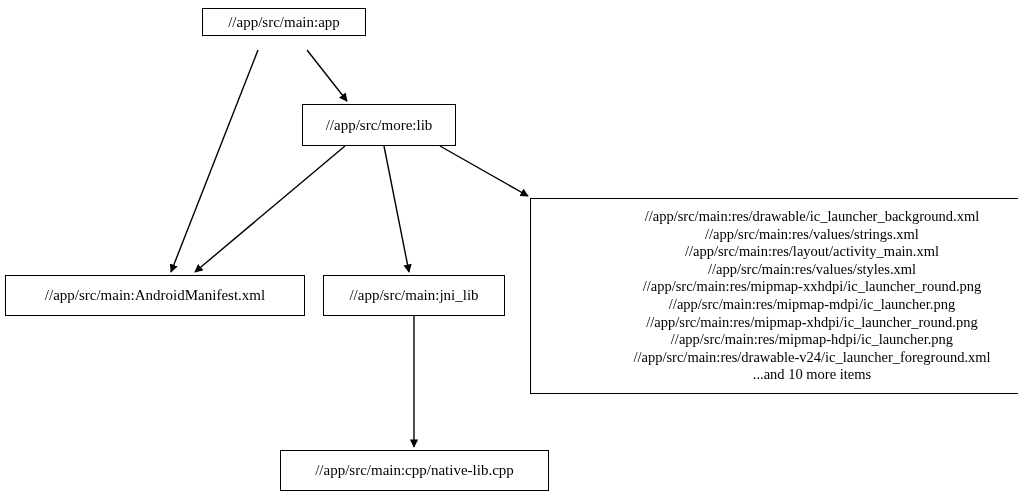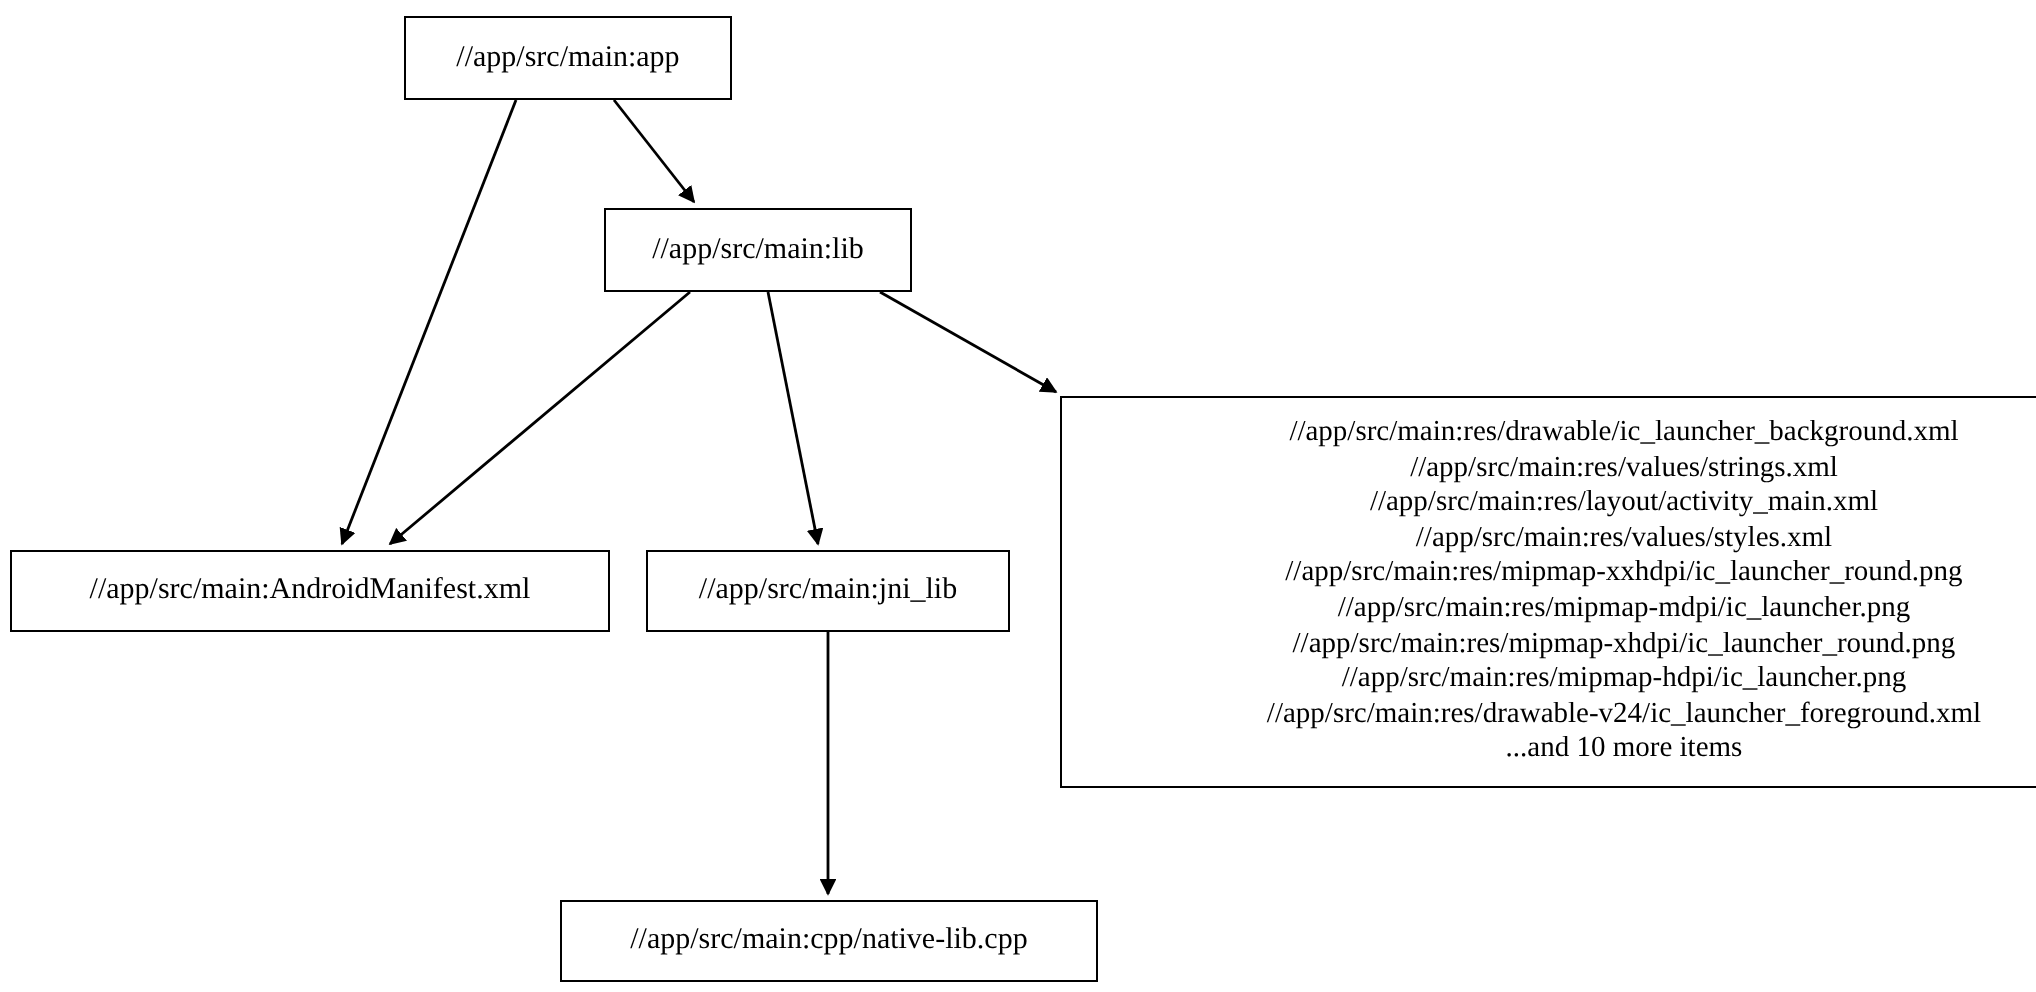--- a/index.html
+++ b/index.html
@@ -68,26 +68,26 @@
     <g id="edges-group" stroke="#000000" stroke-width="1.4" fill="none">
         <line x1="258" y1="50" x2="171" y2="272" stroke="#000000" marker-end="url(#arrowhead)"></line>
         <line x1="307" y1="50" x2="347" y2="101" stroke="#000000" marker-end="url(#arrowhead)"></line>
         <line x1="345" y1="146" x2="195" y2="272" stroke="#000000" marker-end="url(#arrowhead)"></line>
         <line x1="384" y1="146" x2="409" y2="272" stroke="#000000" marker-end="url(#arrowhead)"></line>
         <line x1="440" y1="146" x2="528" y2="196" stroke="#000000" marker-end="url(#arrowhead)"></line>
         <line x1="414" y1="316" x2="414" y2="447" stroke="#000000" marker-end="url(#arrowhead)"></line>
       </g>
   </svg>
 
-  <div class="graph-node" style="left: 202px; top: 8px; width: 164px; height: 42px; border-color: rgb(0, 0, 0); color: rgb(0, 0, 0);">
+  <div class="graph-node" style="left: 202px; top: 8px; width: 164px; height: 28px; border-color: rgb(0, 0, 0); color: rgb(0, 0, 0);">
     <span class="node-label">//app/src/main:app</span>
   </div>
 
   <div class="graph-node" style="left: 302px; top: 104px; width: 154px; height: 42px; border-color: rgb(0, 0, 0); color: rgb(0, 0, 0);">
-    <span class="node-label">//app/src/main:lib</span>
+    <span class="node-label">//app/src/more:lib</span>
   </div>
 
   <div class="graph-node" style="left: 5px; top: 275px; width: 300px; height: 41px; border-color: rgb(0, 0, 0); color: rgb(0, 0, 0);">
     <span class="node-label">//app/src/main:AndroidManifest.xml</span>
   </div>
 
   <div class="graph-node" style="left: 280px; top: 450px; width: 269px; height: 41px; border-color: rgb(0, 0, 0); color: rgb(0, 0, 0);">
     <span class="node-label">//app/src/main:cpp/native-lib.cpp</span>
   </div>
 

